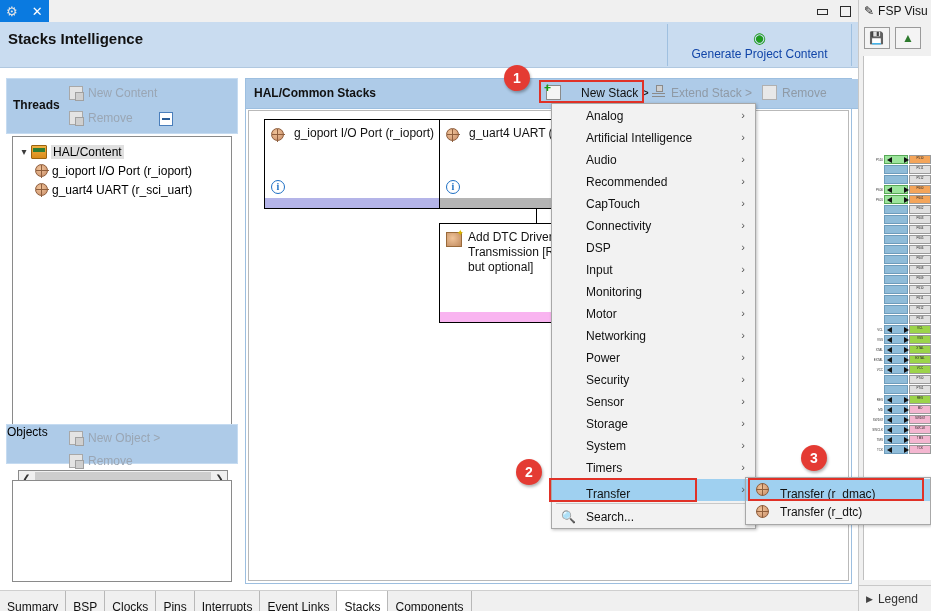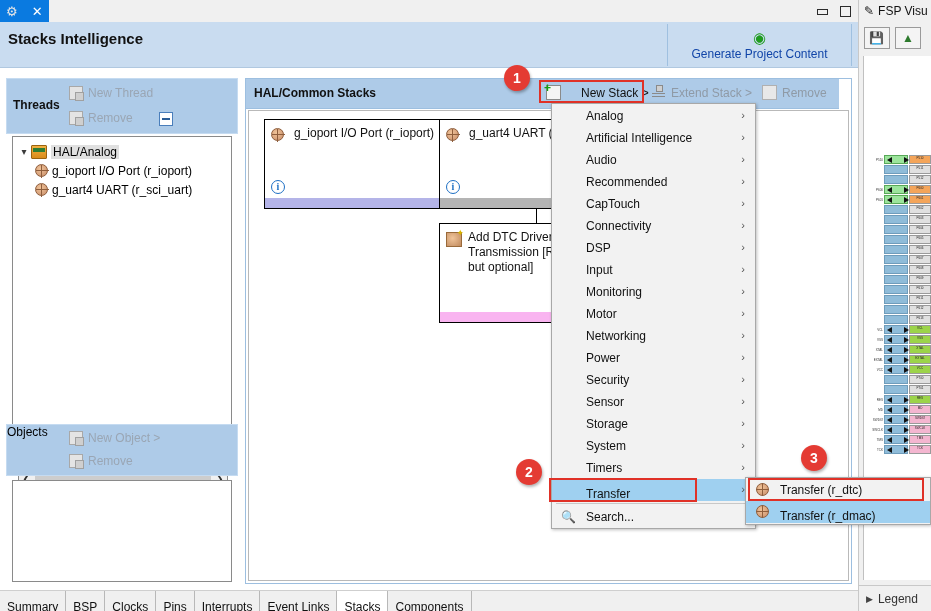--- a/index.html
+++ b/index.html
@@ -125,33 +125,33 @@
   
   #threads-hscroll{
     position:absolute; left:12px; top:392px; width:210px; height:17px;
     background:#f0f0f0; border:1px solid #8a8a8a; display:flex; align-items:center;
   }
   .sb-arrow{width:15px;height:15px;display:flex;align-items:center;justify-content:center;font-size:10px;color:#333;}
   #threads-hscroll .thumb{flex:1;height:13px;background:#cdcdcd;margin:0 1px;}
 
   
   #objects-panel{ position:absolute; left:6px; top:424px; width:232px; height:160px; }
-  #objects-bar{ background:#aecbe8; border:1px solid #c5dbf1; height:52px; position:relative;}
+  #objects-bar{ background:#aecbe8; border:1px solid #c5dbf1; height:40px; position:relative;}
   #objects-list{
     position:absolute; left:6px; top:56px; width:220px; height:102px;
     background:#fff; border:1px solid #8a8a8a;
   }
 
   
   #stacks-pane{
     position:absolute; left:245px; top:78px; width:607px; height:506px;
     border:1px solid #9dbfe0; background:#ffffff;
   }
   #stacks-bar{
-    position:absolute; left:0; top:0; width:593px; height:30px;
+    position:absolute; left:0; top:0; width:686px; height:30px;
     background:#aecbe8; border-bottom:1px solid #9dbfe0;
   }
   #stacks-title{position:absolute;left:8px;top:7px;font-weight:bold;font-size:12px;color:#111;}
   .toolbtn{position:absolute;top:6px;display:flex;align-items:center;gap:5px;font-size:12px;}
   .toolbtn.enabled{color:#111;}
   .toolbtn.disabled{color:#8f9aa6;}
   .tb-icon{width:15px;height:15px;position:relative;display:inline-block;}
   .ic-newstack{background:#f4f4f4;border:1px solid #8a8a8a;}
   .ic-newstack::after{content:"+";position:absolute;left:-3px;top:-4px;color:#14a014;font-weight:bold;font-size:12px;line-height:12px;}
   .ic-extend::after{content:"";position:absolute;left:1px;top:8px;right:1px;height:1px;background:#8a8a8a;box-shadow:0 3px 0 #8a8a8a;}
@@ -307,34 +307,34 @@
         <div id="generate-icon">◉</div>
         <div id="generate-label">Generate Project Content</div>
       </div>
     </div>
 
     <div id="threads-panel">
       <div class="panel-bar">
         <div class="panel-name">Threads</div>
         <div class="panel-btn" style="left:62px; top:7px;">
           <span class="bicon doc-icon"></span>
-          <span>New Thread</span>
+          <span>New Content</span>
         </div>
         <div class="panel-btn" style="left:62px; top:32px;">
           <span class="bicon doc-icon"></span>
           <span>Remove</span>
         </div>
         <div id="collapse-btn"></div>
       </div>
 
       <div id="threads-tree">
         <div class="tree-row" style="margin-top:5px;">
           <span class="tw">▾</span>
           <span class="ticon ico-hal"></span>
-          <span class="sel-text">HAL/Analog</span>
+          <span class="sel-text">HAL/Content</span>
         </div>
         <div class="tree-row node-indent">
           <span class="ticon ico-mod"></span>
           <span>g_ioport I/O Port (r_ioport)</span>
         </div>
         <div class="tree-row node-indent">
           <span class="ticon ico-mod"></span>
           <span>g_uart4 UART (r_sci_uart)</span>
         </div>
       </div>
@@ -496,27 +496,27 @@
       <span class="arrow">›</span>
     </div>
     <div id="menu-sep"></div>
     <div class="mi">
       <span class="mi-icon">🔍</span>
       <span>Search...</span>
     </div>
   </div>
 
   <div id="ctx-sub">
-    <div class="mi">
-      <span class="mod-ico"></span>
-      <span>Transfer (r_dtc)</span>
-    </div>
     <div class="mi sel">
       <span class="mod-ico"></span>
       <span>Transfer (r_dmac)</span>
+    </div>
+    <div class="mi">
+      <span class="mod-ico"></span>
+      <span>Transfer (r_dtc)</span>
     </div>
   </div>
 
   <div class="red-rect" style="left:539px; top:80px; width:105px; height:23px;"></div>
   <div class="red-rect" style="left:549px; top:478px; width:148px; height:24px;"></div>
   <div class="red-rect" style="left:748px; top:478px; width:176px; height:23px;"></div>
 
   <div class="badge" style="left:504px; top:65px;">1</div>
   <div class="badge" style="left:516px; top:459px;">2</div>
   <div class="badge" style="left:801px; top:445px;">3</div>

